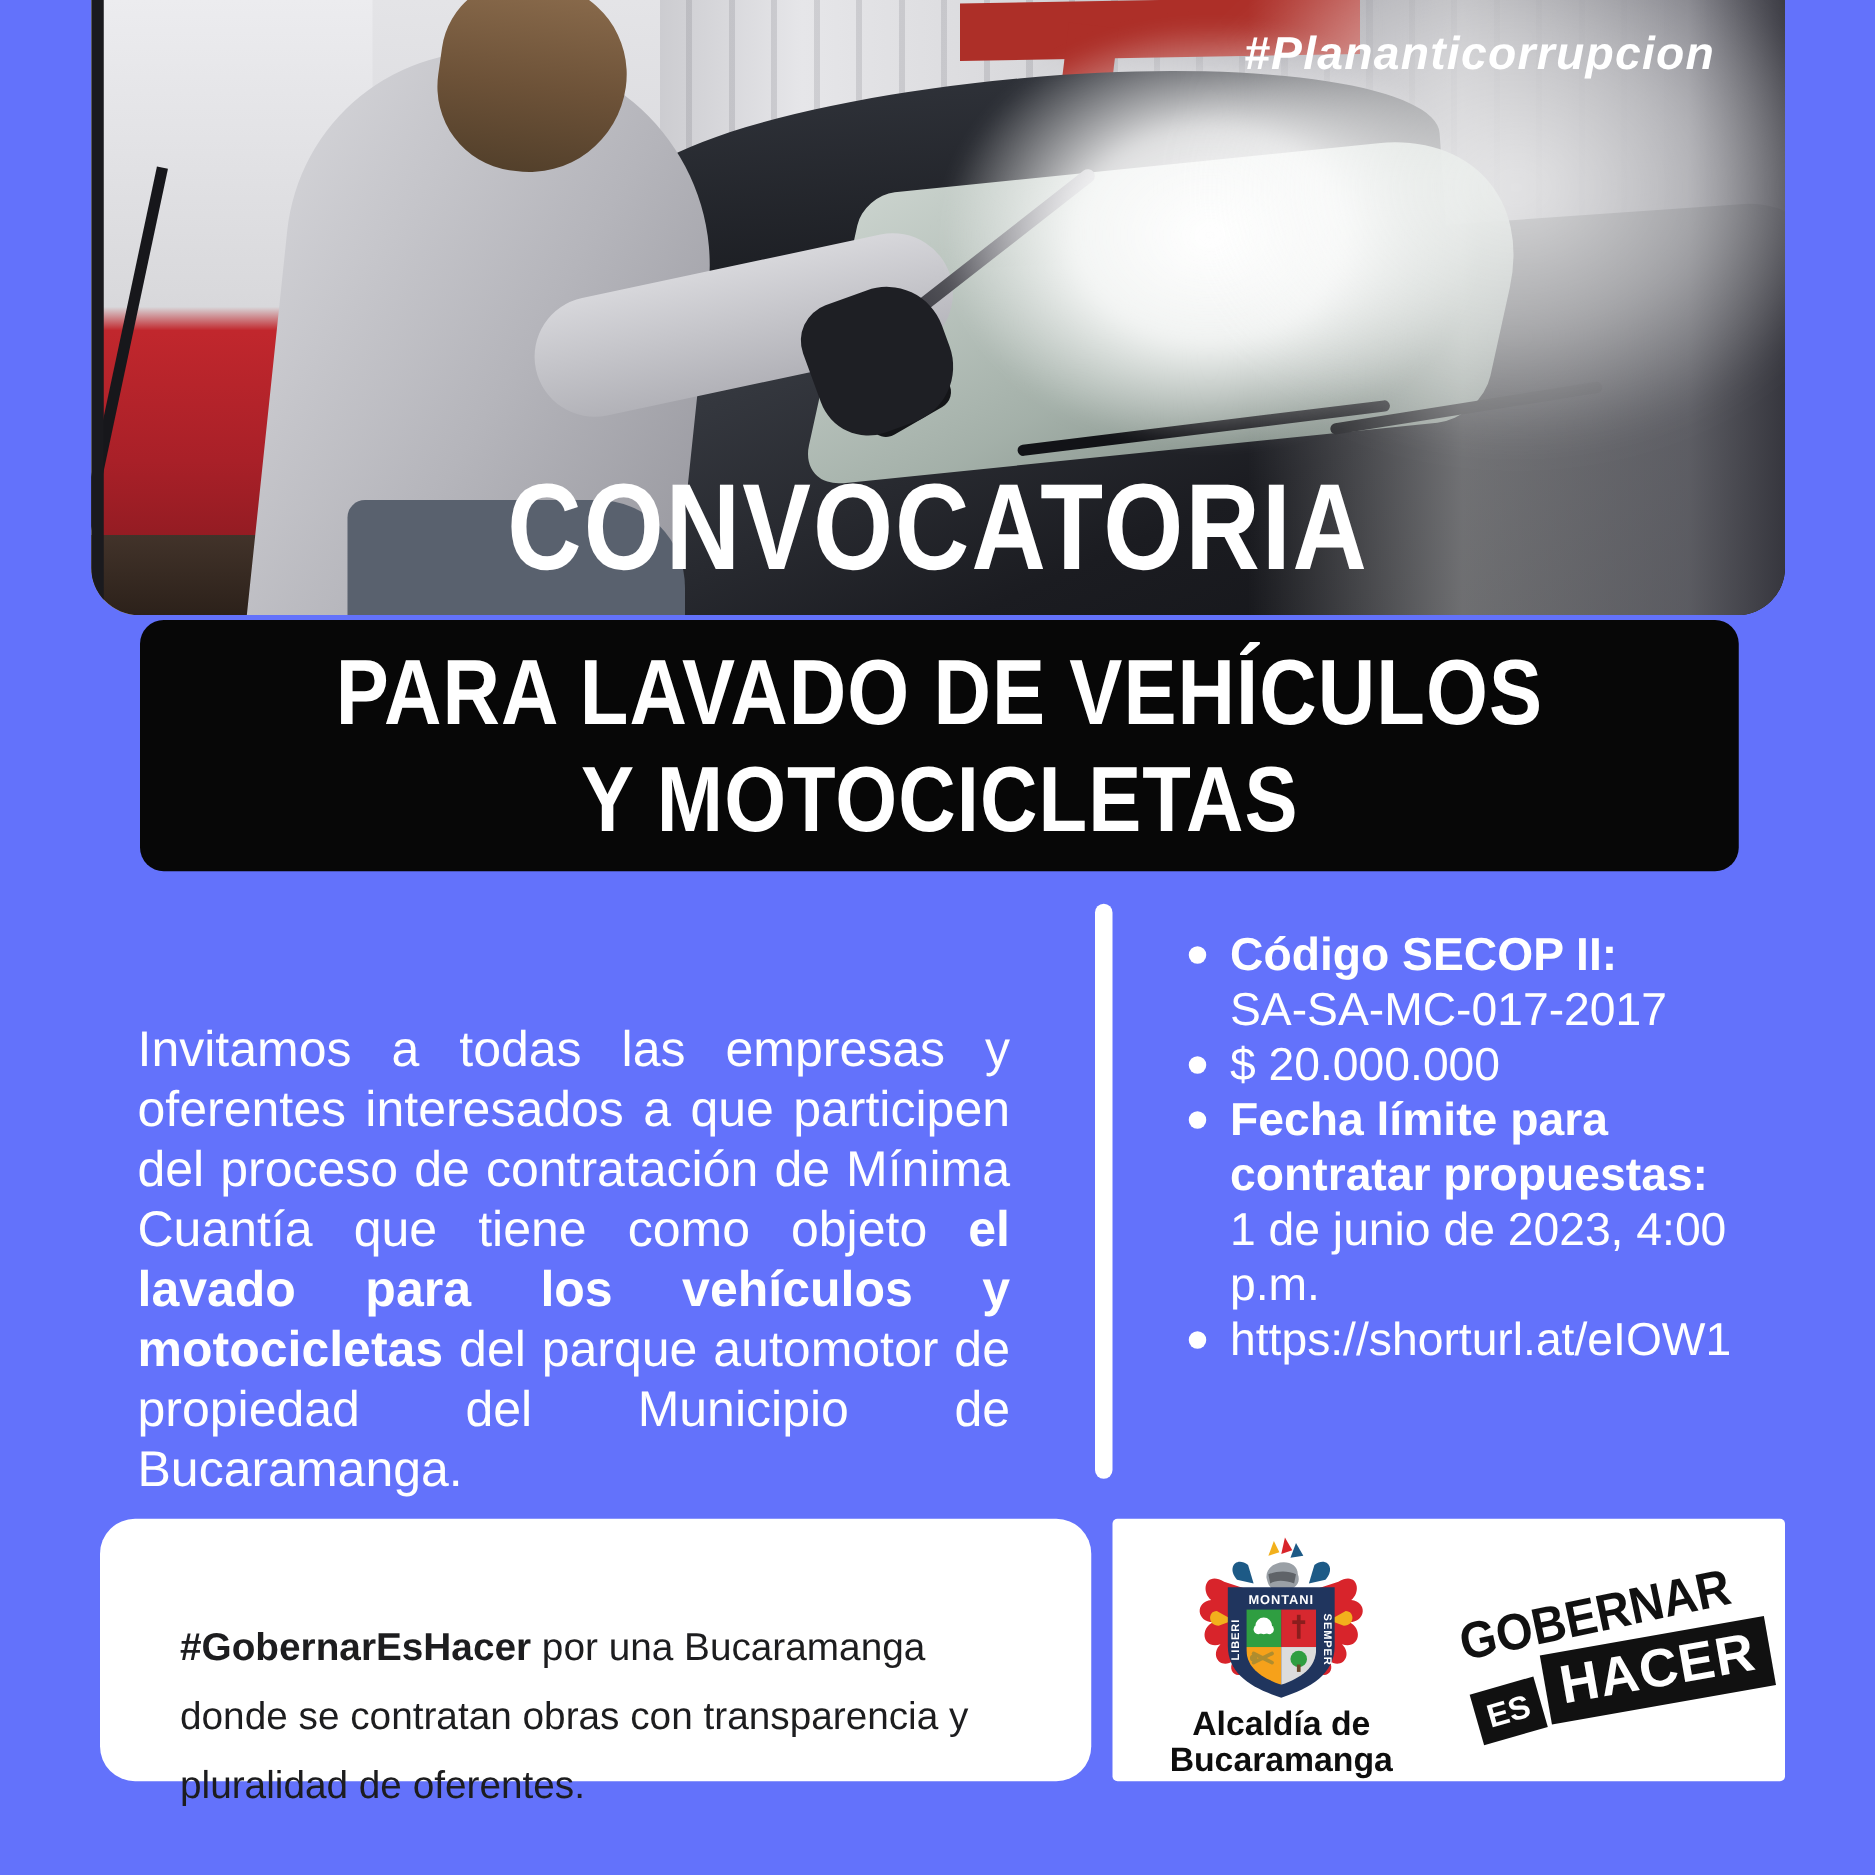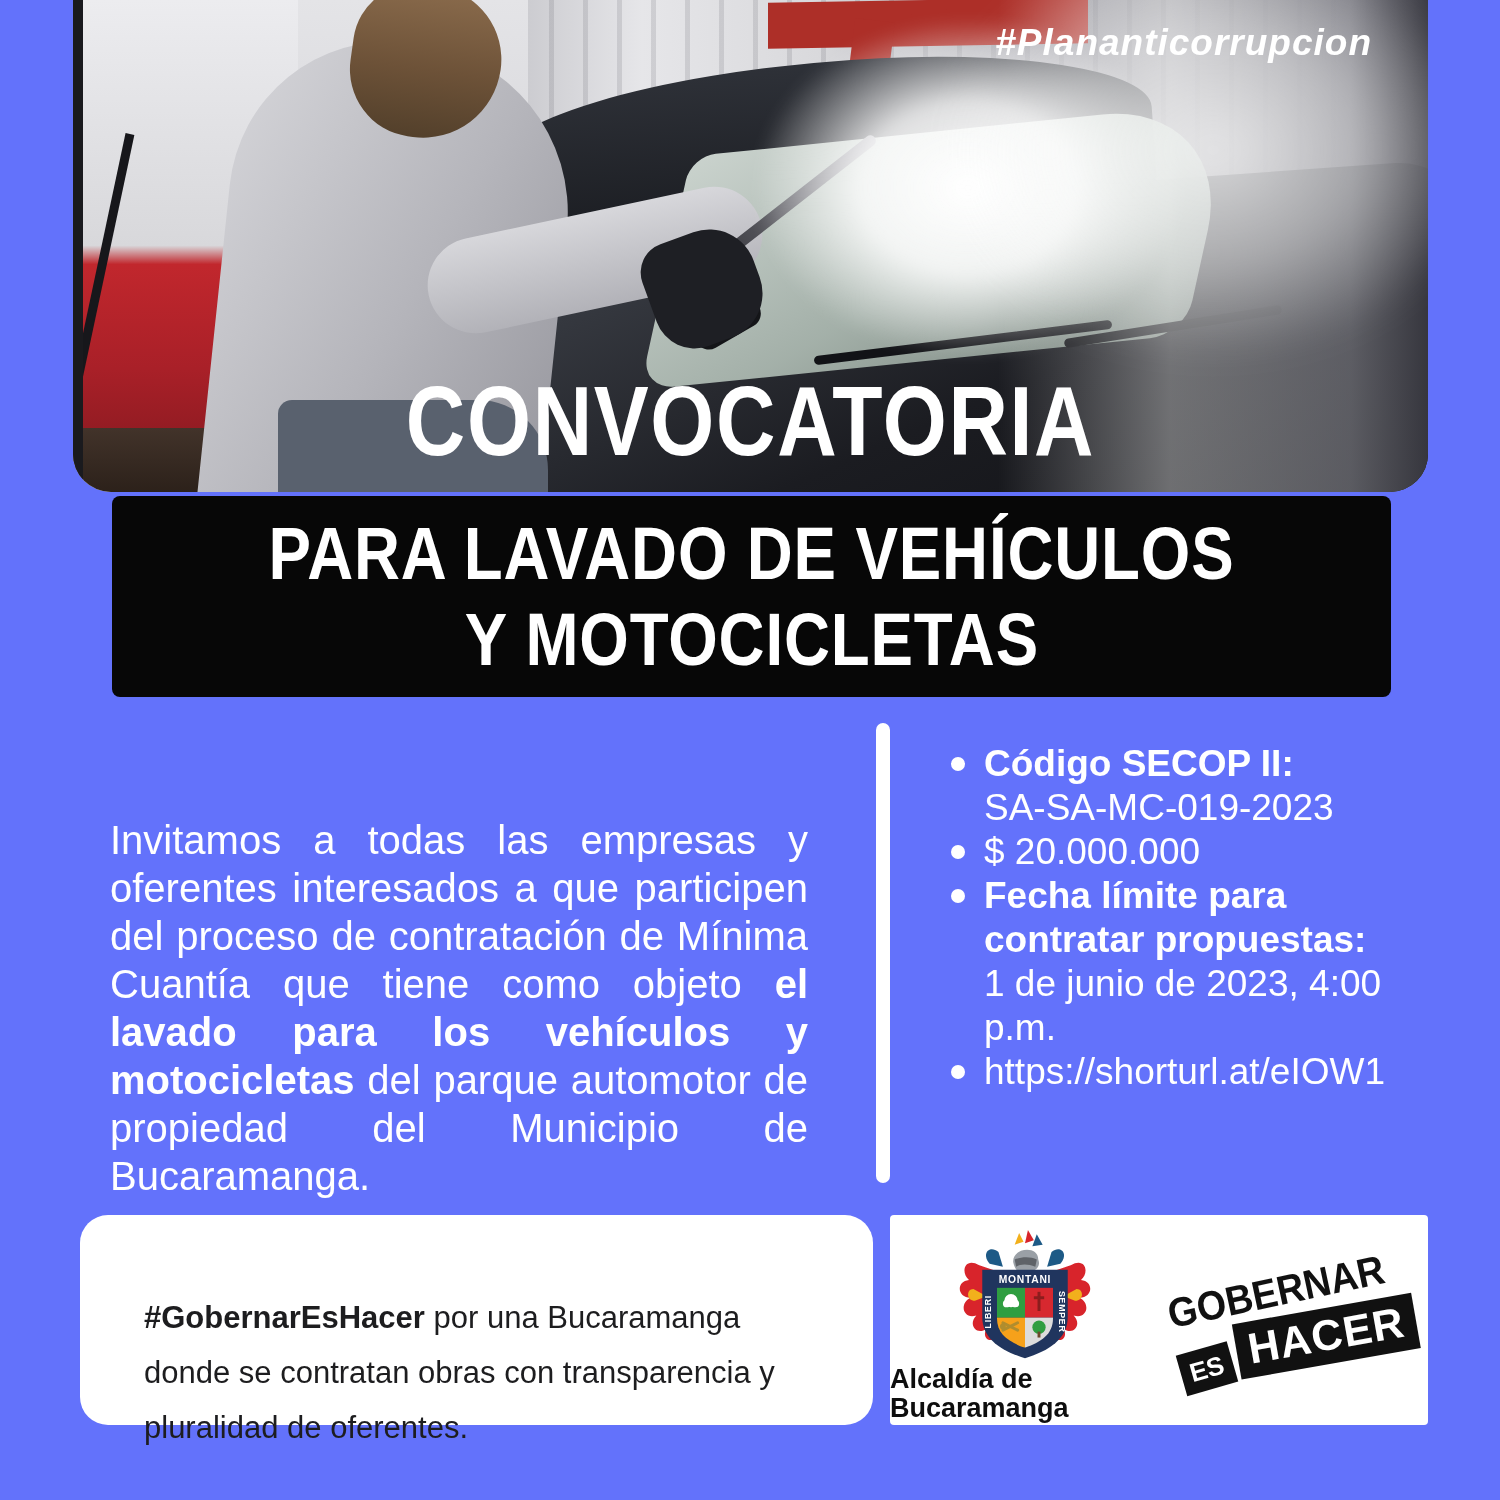--- a/index.html
+++ b/index.html
@@ -49,21 +49,21 @@
     background:linear-gradient(90deg,#3a3a40,#9a9aa2);border-radius:6px;}
   .gun-body{left:602px;top:248px;width:72px;height:95px;transform:rotate(-30deg);background:#141518;border-radius:14px;}
   .squeegee{left:14px;top:130px;width:9px;height:370px;background:#17171b;transform:rotate(12deg);}
   .left-bar{left:0;top:0;width:10px;height:100%;background:#1a1a1e;}
 
   .hashtag{right:56px;top:22px;font-size:37px;font-style:italic;font-weight:bold;color:#fff;letter-spacing:1px;text-align:right;}
   .hero-title{left:0;right:0;bottom:14px;text-align:center;color:#fff;font-weight:bold;font-size:98px;
     letter-spacing:2px;transform:scaleX(.84);white-space:nowrap;}
 
   
-  .banner{position:absolute;left:112px;top:496px;width:1279px;height:201px;background:#070707;border-radius:8px;
+  .banner{position:absolute;left:112px;top:496px;width:1279px;height:201px;background:#070707;border-radius:19px;
     display:flex;flex-direction:column;align-items:center;justify-content:center;}
   .banner span{display:block;color:#fff;font-weight:bold;font-size:74px;line-height:86px;letter-spacing:1px;
     transform:scaleX(.86);white-space:nowrap;}
 
   
   .intro{position:absolute;left:110px;top:776px;width:698px;color:#fff;font-size:40px;line-height:48px;
     text-align:justify;}
   .intro b{font-weight:bold;}
 
   .divider{position:absolute;left:876px;top:723px;width:14px;height:460px;background:#fff;border-radius:8px;}
@@ -74,21 +74,21 @@
   .details .lbl{font-weight:bold;font-size:37px;line-height:44px;}
   .details .val{font-size:37px;line-height:44px;}
 
   
   .card-left{position:absolute;left:80px;top:1215px;width:793px;height:210px;background:#fff;border-radius:28px;}
   .card-left .msg{position:absolute;left:64px;top:44px;width:660px;color:#1d1d1f;font-size:31px;line-height:55px;}
   .card-left .msg b{font-weight:bold;}
 
   .card-right{position:absolute;left:890px;top:1215px;width:538px;height:210px;background:#fff;border-radius:4px;}
   .crest{position:absolute;left:60px;top:12px;width:150px;height:140px;}
-  .crest-caption{position:absolute;left:0px;top:150px;width:270px;color:#0e0e0e;
+  .crest-caption{position:absolute;left:0px;top:150px;width:270px;text-align:center;color:#0e0e0e;
     font-weight:bold;font-size:27px;line-height:29px;}
   .gobernar{position:absolute;left:282px;top:52px;transform:rotate(-12deg);width:230px;}
   .gobernar .g1{color:#111;font-weight:bold;font-size:41px;letter-spacing:0px;transform:scaleX(.92);
     transform-origin:left;white-space:nowrap;}
   .gobernar .g2{display:flex;align-items:flex-end;margin-top:2px;}
   .gobernar .es{background:#111;color:#fff;font-weight:bold;font-size:26px;padding:6px 9px 5px;transform:rotate(-4deg);}
   .gobernar .hacer{background:#111;color:#fff;font-weight:bold;font-size:43px;padding:3px 12px 4px;margin-left:6px;
     transform:rotate(2deg);letter-spacing:1px;}
 </style>
 </head>
@@ -133,21 +133,21 @@
     <span>Y MOTOCICLETAS</span>
   </div>
 
   <p class="intro"><span>Invitamos a todas las empresas y oferentes interesados a que participen del proceso de contratación de Mínima Cuantía que tiene como objeto </span><b>el lavado para los vehículos y motocicletas</b><span> del parque automotor de propiedad del Municipio de Bucaramanga.</span></p>
 
   <div class="divider"></div>
 
   <ul class="details">
     <li>
       <div class="lbl">Código SECOP II:</div>
-      <div class="val">SA-SA-MC-019-2023</div>
+      <div class="val">SA-SA-MC-017-2017</div>
     </li>
     <li>
       <div class="val">$ 20.000.000</div>
     </li>
     <li>
       <div class="lbl">Fecha límite para contratar propuestas:</div>
       <div class="val">1 de junio de 2023, 4:00 p.m.</div>
     </li>
     <li>
       <div class="val">https://shorturl.at/eIOW1</div>

